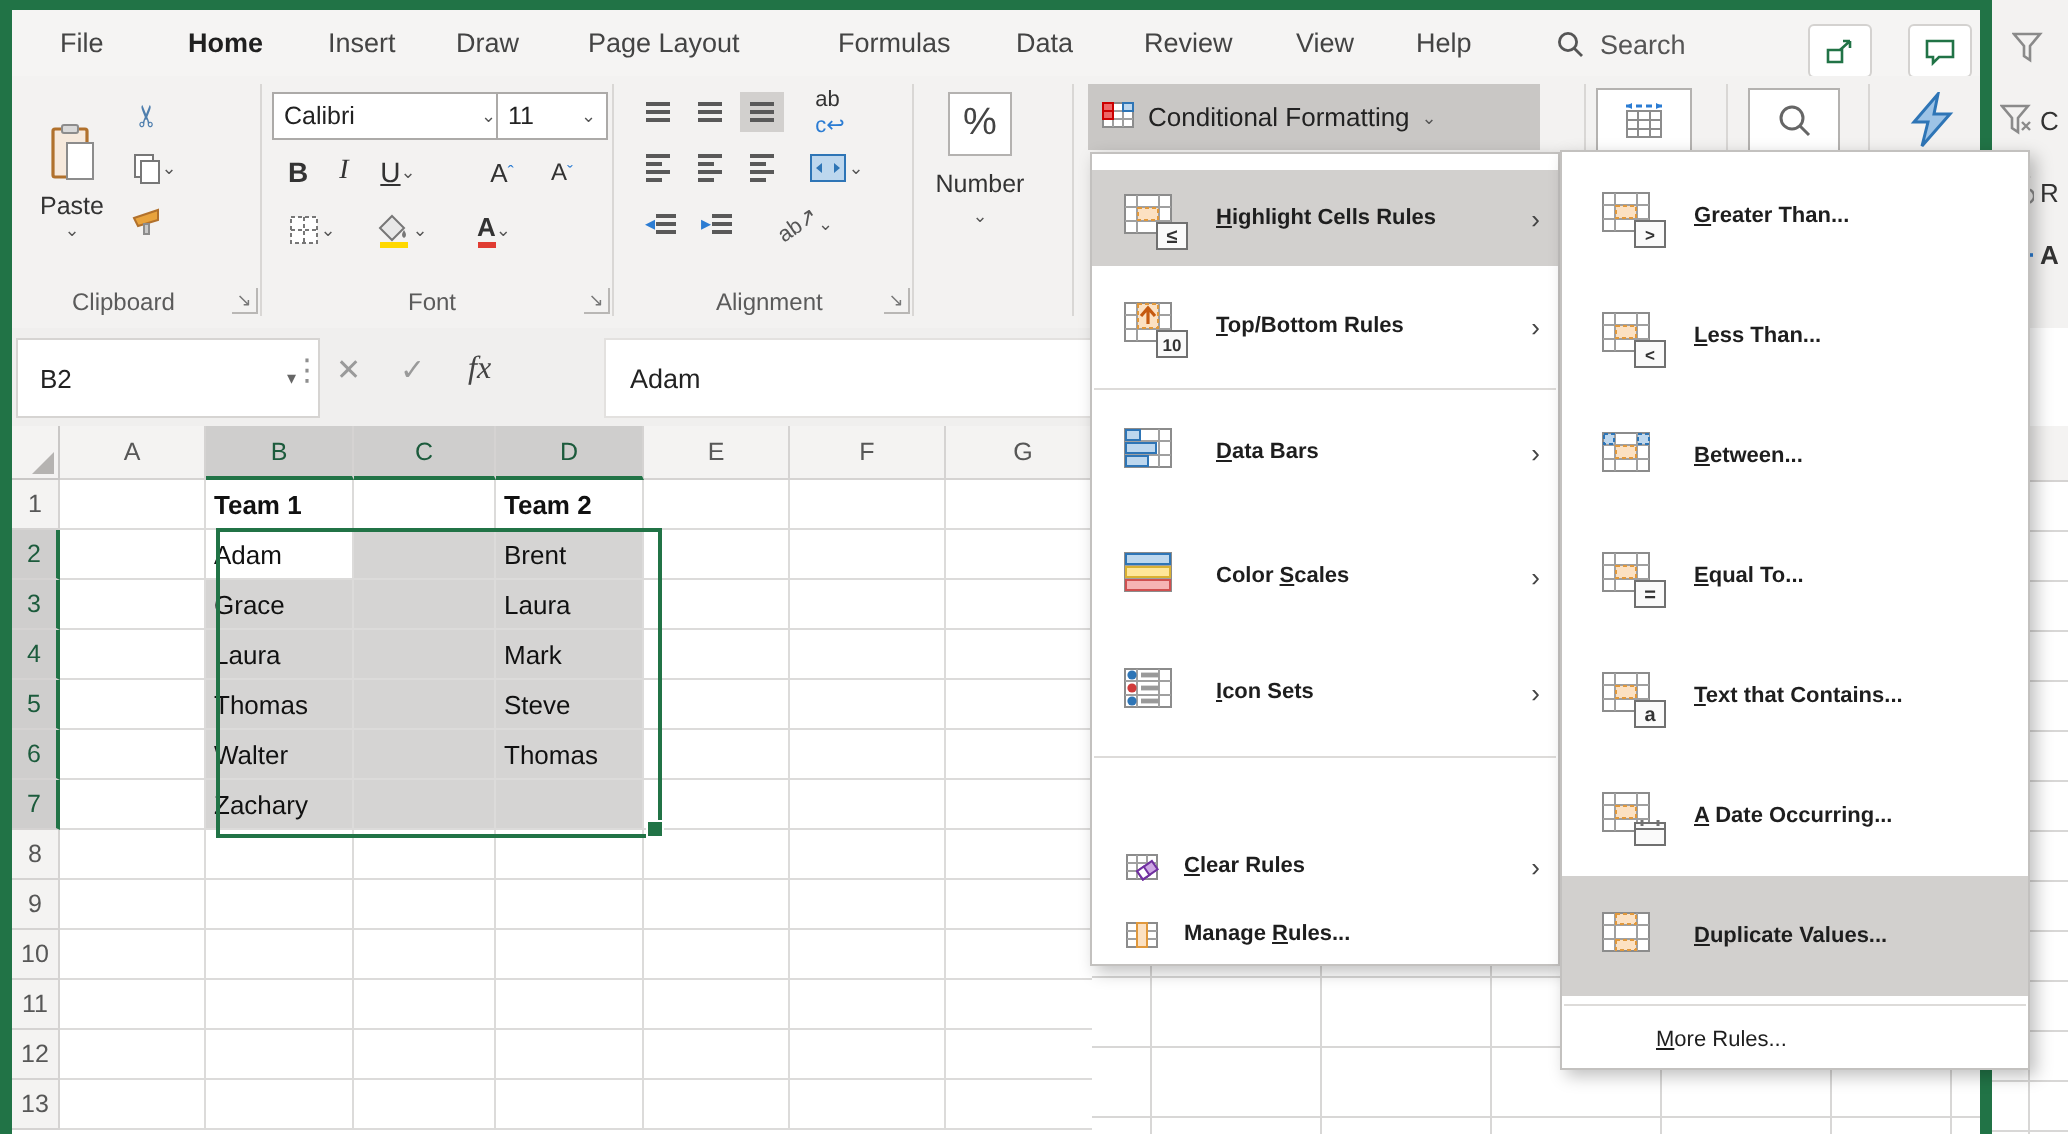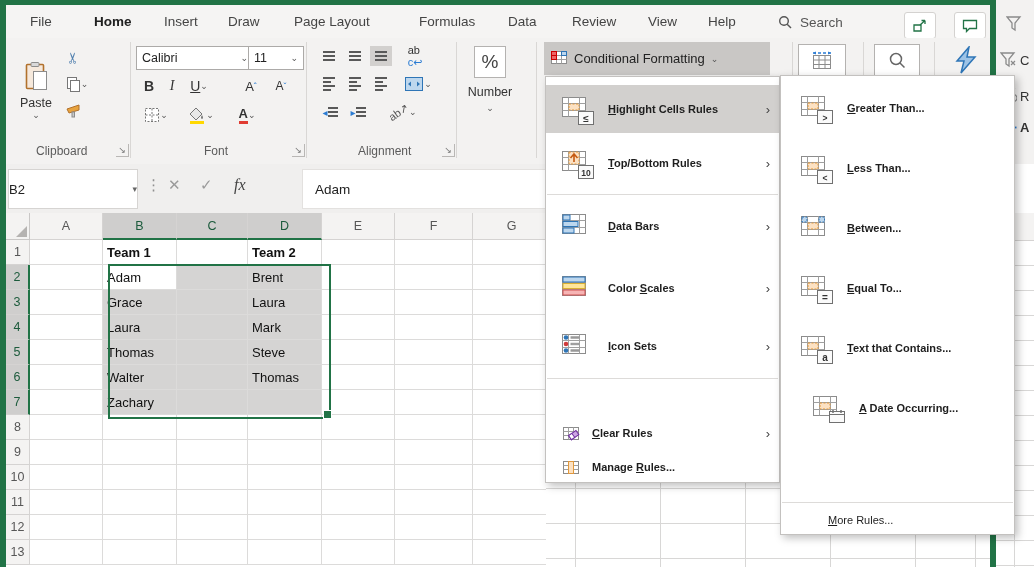--- a/index.html
+++ b/index.html
@@ -23,21 +23,21 @@
   .chevs{font-size:9px;color:#555;}
   .lines{display:inline-block;}
   .lines i{display:block;background:#595959;height:2px;margin:2px 0;}
   .smallbtn{position:absolute;display:flex;align-items:center;justify-content:center;}
   .pressed{background:#d2d0ce;}
   .combo{position:absolute;background:#fff;border:1px solid #acaaa8;font-size:12.5px;color:#222;display:flex;align-items:center;padding:0 5px;justify-content:space-between;}
   .boxbtn{position:absolute;background:#fff;border:1px solid #b4b2b0;display:flex;align-items:center;justify-content:center;}
   
   #fbar{left:6px;top:164px;width:984px;height:49px;background:#f0efee;border-bottom:1px solid #d0cecd;z-index:1;}
   #namebox{position:absolute;left:2px;top:5px;width:128px;height:38px;background:#fff;border:1px solid #d6d4d2;
-           display:flex;align-items:center;justify-content:space-between;padding:0 0;font-size:13px;color:#222;}
+           display:flex;align-items:center;justify-content:space-between;padding:0 11px;font-size:13px;color:#222;}
   #fxarea{position:absolute;left:296px;top:5px;right:0;height:38px;background:#fff;border:1px solid #e3e1df;
           display:flex;align-items:center;padding:0 12px;font-size:13.5px;color:#222;}
   .fbtn{position:absolute;top:12px;font-size:15px;color:#9a9a9a;}
   
   #grid{left:6px;top:213px;z-index:1;display:grid;background:#fff;}
   .ch,.rh{background:#f4f3f2;border-right:1px solid #d5d3d2;border-bottom:1px solid #d5d3d2;
           font-size:12.5px;color:#575757;display:flex;align-items:center;justify-content:center;}
   .ch.sel{background:#cfcecd;border-bottom:2px solid #217346;color:#1c5b3c;}
   .rh.sel{background:#cfcecd;border-right:2px solid #217346;color:#1c5b3c;}
   .dc{border-right:1px solid #dcdbda;border-bottom:1px solid #dcdbda;font-size:13px;color:#111;
@@ -777,36 +777,50 @@
             <line x1="18.5" y1="3.5" x2="18.5" y2="22.5" stroke="#a0a0a0"></line>
  <line x1="1.5" y1="9.5" x2="24.5" y2="9.5" stroke="#a0a0a0"></line>
             <line x1="1.5" y1="16.5" x2="24.5" y2="16.5" stroke="#a0a0a0"></line>
             <rect x="8" y="10" width="10" height="6" fill="#fce1c2" stroke="#e0983c" stroke-width="1" stroke-dasharray="2,1.5"></rect>
             <rect x="17.5" y="17.5" width="15" height="13" fill="#fafafa" stroke="#707070"></rect>
    <text x="25" y="27.5" text-anchor="middle" font-size="10" font-weight="bold" fill="#333" font-family="Liberation Sans,sans-serif">a</text>
           </svg>
         </span>
    <span class="lbl"><u>T</u>ext that Contains...</span>
       </div>
-      <div class="mi" style="top: 302px; height: 60px; padding-left: 18px; margin-left: 12px;">
+      <div class="mi" style="top: 302px; height: 60px; padding-left: 18px;">
         <span class="ic" style="width:36px;margin-right:12px;">
           <svg width="34" height="31" viewBox="0 0 34 31">
             <rect x="1.5" y="3.5" width="23" height="19" fill="#fff" stroke="#8c8c8c"></rect>
  <line x1="7.5" y1="3.5" x2="7.5" y2="22.5" stroke="#a0a0a0"></line>
             <line x1="18.5" y1="3.5" x2="18.5" y2="22.5" stroke="#a0a0a0"></line>
  <line x1="1.5" y1="9.5" x2="24.5" y2="9.5" stroke="#a0a0a0"></line>
             <line x1="1.5" y1="16.5" x2="24.5" y2="16.5" stroke="#a0a0a0"></line>
             <rect x="8" y="10" width="10" height="6" fill="#fce1c2" stroke="#e0983c" stroke-width="1" stroke-dasharray="2,1.5"></rect>
             <rect x="17.5" y="18.5" width="15" height="11" fill="#fafafa" stroke="#707070"></rect>
    <line x1="17.5" y1="21.5" x2="32.5" y2="21.5" stroke="#707070"></line>
    <line x1="21" y1="17" x2="21" y2="20" stroke="#707070" stroke-width="1.5"></line>
             <line x1="29" y1="17" x2="29" y2="20" stroke="#707070" stroke-width="1.5"></line>
           </svg>
         </span>
    <span class="lbl"><u>A</u> Date Occurring...</span>
       </div>
+      <div class="mi hl" style="top: 362px; height: 60px; padding-left: 18px;">
+        <span class="ic" style="width:36px;margin-right:12px;">
+          <svg width="34" height="31" viewBox="0 0 34 31">
+            <rect x="1.5" y="3.5" width="23" height="19" fill="#fff" stroke="#8c8c8c"></rect>
+ <line x1="7.5" y1="3.5" x2="7.5" y2="22.5" stroke="#a0a0a0"></line>
+            <line x1="18.5" y1="3.5" x2="18.5" y2="22.5" stroke="#a0a0a0"></line>
+ <line x1="1.5" y1="9.5" x2="24.5" y2="9.5" stroke="#a0a0a0"></line>
+            <line x1="1.5" y1="16.5" x2="24.5" y2="16.5" stroke="#a0a0a0"></line>
+            <rect x="8" y="4" width="10" height="5" fill="#fce1c2" stroke="#e0983c" stroke-width="1" stroke-dasharray="2,1.5"></rect>
+            <rect x="8" y="17" width="10" height="5" fill="#fce1c2" stroke="#e0983c" stroke-width="1" stroke-dasharray="2,1.5"></rect>
+          </svg>
+        </span>
+   <span class="lbl"><u>D</u>uplicate Values...</span>
+      </div>
       <div class="msep" style="top: 426px;"></div>
       <div class="mi" style="top: 431px; height: 26px; padding-left: 47px;">
         <span class="lbl" style="font-weight:400;"><u>M</u>ore Rules...</span>
       </div>
     </div>
 
 </div>
 
 </body></html>

